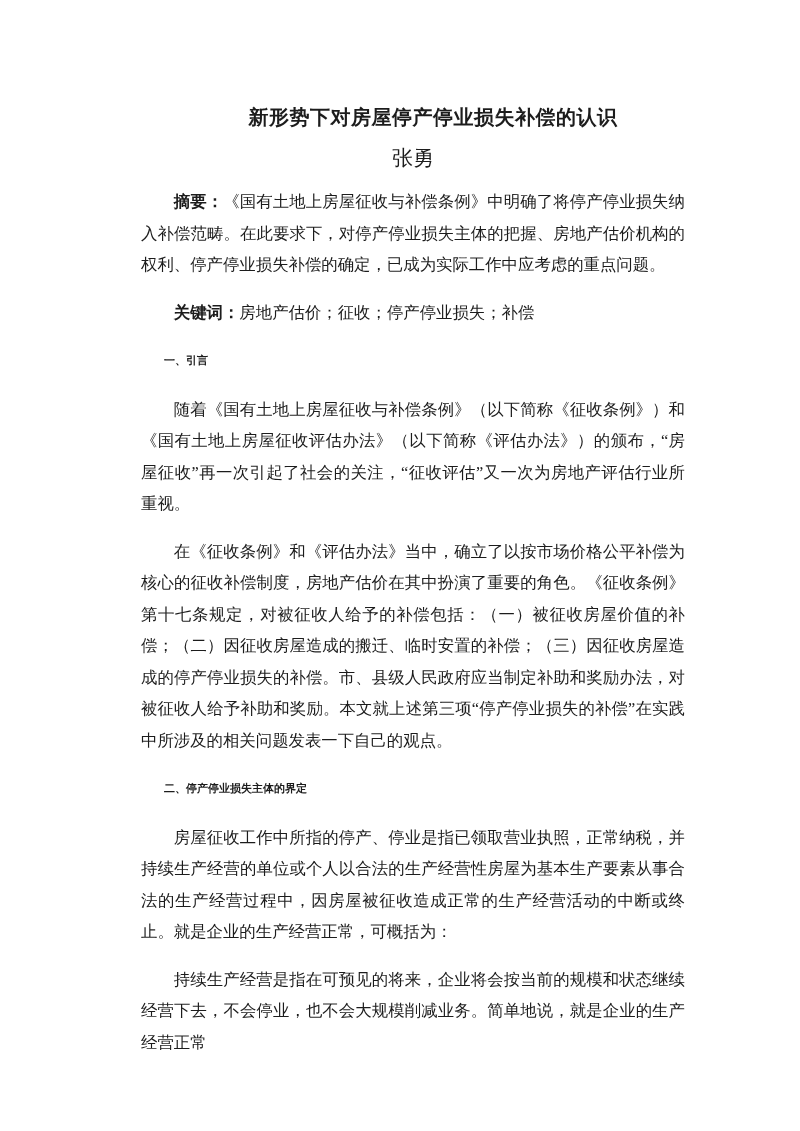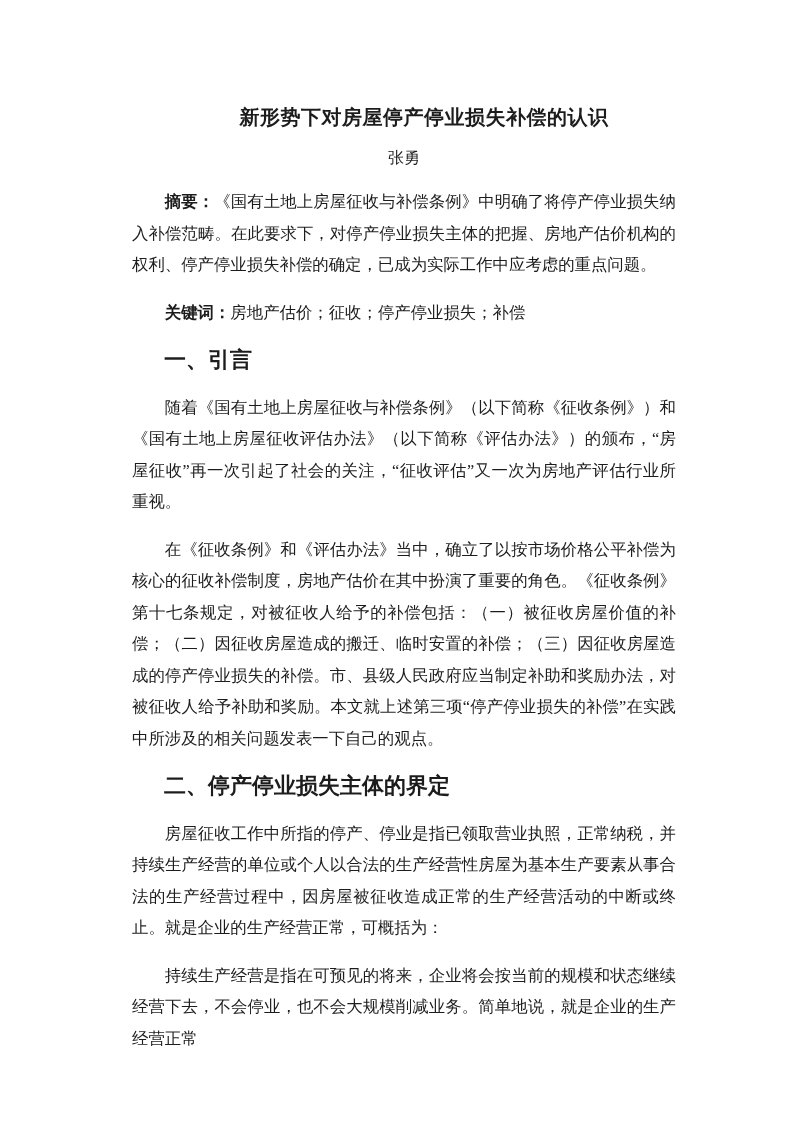--- a/index.html
+++ b/index.html
@@ -10,21 +10,21 @@
   body {
     width: 800px;
     height: 1131px;
     position: relative;
     font-family: "Liberation Serif", "DejaVu Serif", serif;
     color: #1c1c1c;
     overflow: hidden;
   }
   .page {
     position: absolute;
-    left: 3px;
+    left: 12px;
     top: 0;
     width: 672px;
     height: 1131px;
     background: #ffffff;
   }
   .content {
     position: absolute;
     left: 113px;
     top: 104px;
     width: 576px;
@@ -32,43 +32,43 @@
   .doc-title {
     font-size: 20px;
     font-weight: bold;
     text-align: center;
     text-indent: 2em; 
     line-height: 26px;
     margin: 0 0 16px 0;
     letter-spacing: 0.5px;
   }
   .doc-author {
-    font-size: 16px;
+    font-size: 21px;
     font-weight: normal;
     text-align: center;
     line-height: 24px;
     margin: 0 0 14px 0;
   }
   .body-text {
     font-size: 16.4px;
   }
   .para {
     margin: 16px;
     text-indent: 2em;
     line-height: 31.5px;
     text-align: justify;
   }
   .para b {
     font-weight: bold;
   }
   .section-heading {
-    margin: 4px;
+    margin: 17px;
     text-indent: 2em;
     line-height: 31.5px;
-    font-size: 22px;
+    font-size: 11px;
     font-weight: bold;
     text-align: left;
   }
 </style>
 </head>
 <body>
 
 <div class="page">
   <div class="content">
 

